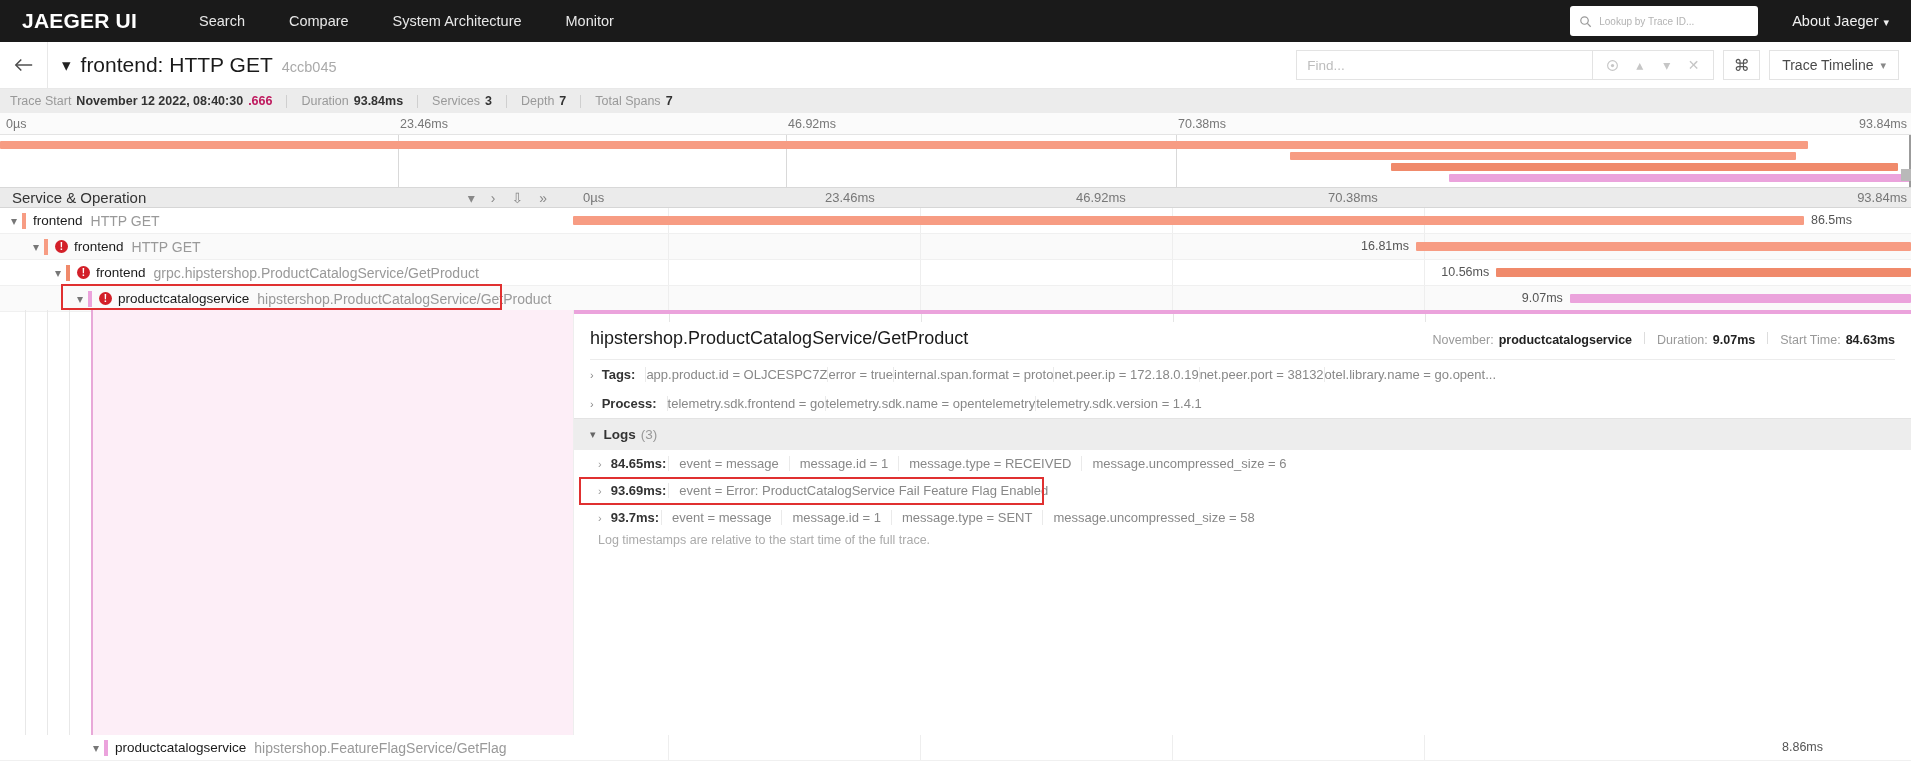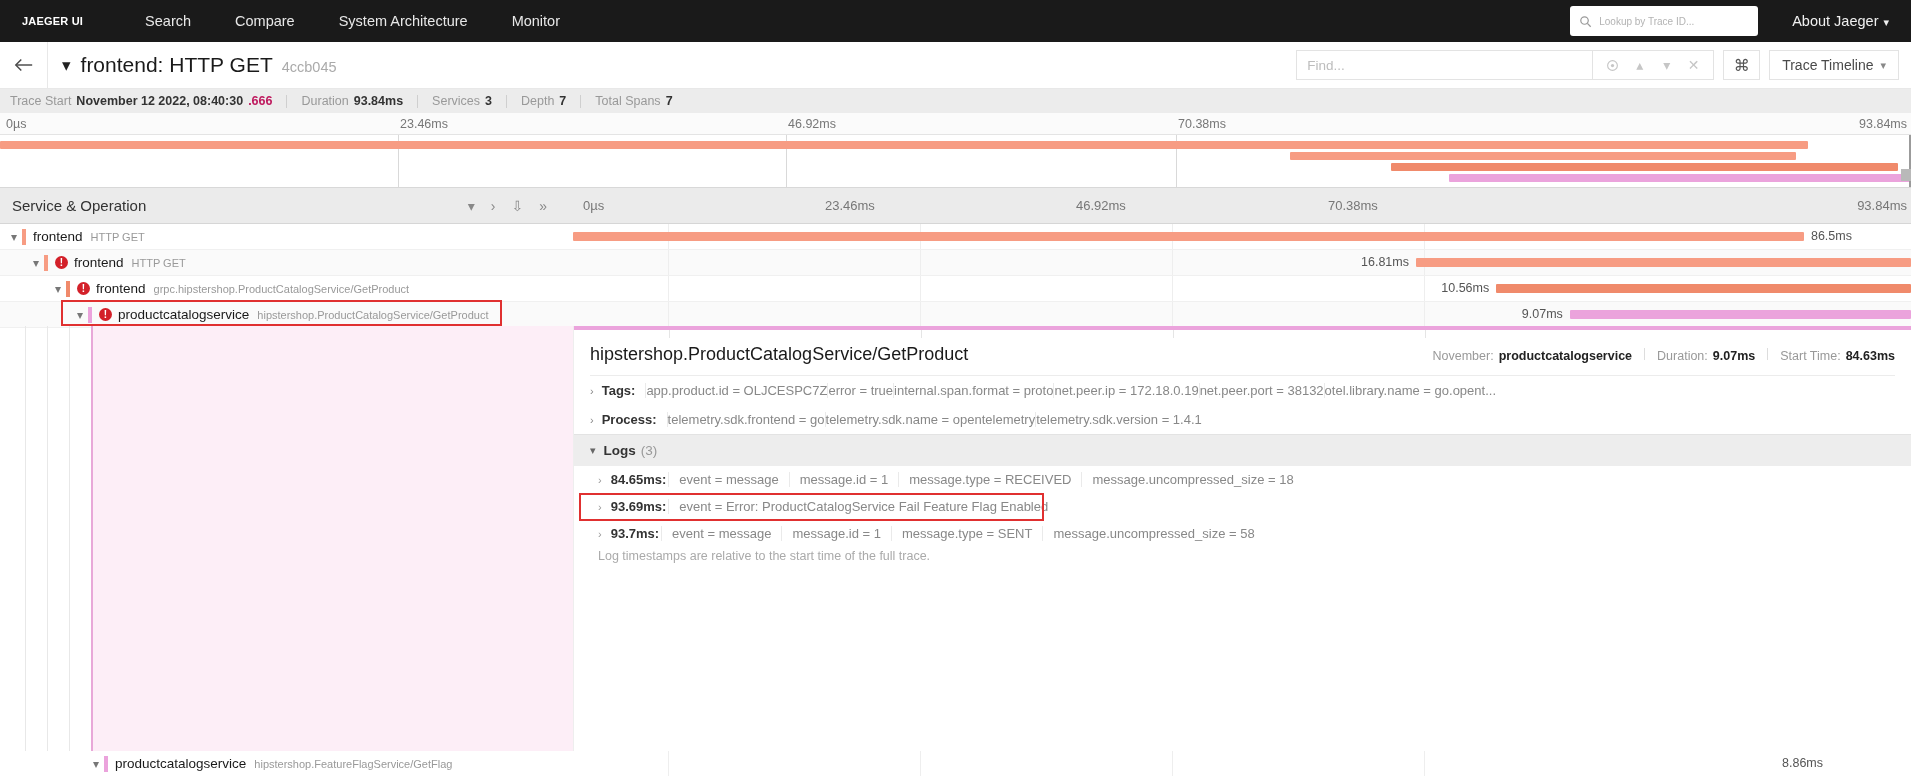--- a/index.html
+++ b/index.html
@@ -7,21 +7,21 @@
     width: 1911px; height: 776px;
     font-family: "Liberation Sans", sans-serif;
     background: #fff; color: #222; overflow: hidden;
   }
 
   
   .topnav {
     height: 42px; background: #1a1a1a; display: flex; align-items: center;
     padding: 0 22px; color: #fff;
   }
-  .brand { font-size: 11px; font-weight: bold; letter-spacing: .2px; color:#fff; }
+  .brand { font-size: 21px; font-weight: bold; letter-spacing: .2px; color:#fff; }
   .navlinks { display: flex; align-items: center; margin-left: 40px; }
   .navlink {
     font-size: 14.5px; color: #e8e8e8; padding: 0 22px; cursor: pointer; white-space: nowrap;
   }
   .nav-right { margin-left: auto; display: flex; align-items: center; }
   .traceid-box {
     width: 188px; height: 30px; background: #fff; border-radius: 3px;
     display: flex; align-items: center; padding: 0 9px; margin-right: 34px;
   }
   .traceid-box .sicon { color:#9a9a9a; margin-right: 7px; display:flex; }
@@ -86,21 +86,21 @@
   .mm-ticks { height: 22px; position: relative; border-bottom: 1px solid #e4e4e4; background:#fbfbfb;}
   .mm-tick { position:absolute; top:4px; font-size: 12.5px; color:#777; }
   .mm-body { position: relative; height: 52px; }
   .mm-vline { position:absolute; top:0; bottom:0; width:1px; background:#d9d9d9; }
   .mm-bar { position:absolute; height: 8px; border-radius: 1px; }
   .mm-frame { position:absolute; top:0; bottom:0; right:0; width:2px; background:#9b9b9b;}
   .mm-handle { position:absolute; right:0; width:10px; height:12px; background:#b9b9b9; }
 
   
   .colhead {
-    height: 36px; background: #ebebeb; display:flex; align-items:center;
+    height: 20px; background: #ebebeb; display:flex; align-items:center;
     border-bottom: 1px solid #d6d6d6;
   }
   .colhead-left { width: 573px; display:flex; align-items:center; padding-left: 12px; position:relative; }
   .colhead-title { font-size: 15px; color:#333; }
   .colhead-icons { margin-left:auto; display:flex; align-items:center; padding-right: 18px; color:#888;}
   .colhead-icons span { padding: 0 8px; font-size: 14px; cursor:pointer; }
   .colhead-right { flex:1; position:relative; height:34px; }
   .ch-tick { position:absolute; top: 9px; font-size: 13px; color:#777; }
 
   
@@ -111,21 +111,21 @@
   .row-right { flex:1; position:relative; border-bottom: 1px solid #f0f0f0; background:#fff;}
   .row.alt .row-left, .row.alt .row-right { background: #fafafa; }
   .caret-cell { width: 16px; text-align:center; color:#777; font-size: 12px; cursor:pointer; flex:none;}
   .svcbar { width: 4px; height: 16px; flex:none; margin-right: 7px; }
   .err {
     width: 13px; height: 13px; border-radius: 50%; background:#d32029; color:#fff;
     font-size: 10px; font-weight: bold; display:inline-flex; align-items:center;
     justify-content:center; margin-right: 6px; flex:none; line-height:1;
   }
   .svcname { font-size: 13.5px; color: #1a1a1a; white-space:nowrap; }
-  .opname { font-size: 11px; color: #999; margin-left: 8px; white-space:nowrap; }
+  .opname { font-size: 14px; color: #999; margin-left: 8px; white-space:nowrap; }
   .rowbar { position:absolute; top: 8px; height: 9px; border-radius:1px; }
   .rowlabel { position:absolute; top: 5px; font-size: 12.5px; color:#555; white-space:nowrap;}
   .gridline { position:absolute; top:0; bottom:0; width:1px; background:#eee; }
   .selected-outline { position:absolute; border: 2px solid #e03030; pointer-events:none; }
 
   
   .detail {
     position: absolute; left: 573px; right: 0; background:#fff;
     border-left: 1px solid #eee;
   }
@@ -425,21 +425,21 @@
       <b>Logs</b>
       <span class="cnt">(3)</span>
     </div>
 
     <div class="logrow">
       <span class="log-caret">›</span>
       <span class="log-ts">84.65ms:</span>
       <span class="log-field">event = message</span>
       <span class="log-field">message.id = 1</span>
       <span class="log-field">message.type = RECEIVED</span>
-      <span class="log-field">message.uncompressed_size = 18</span>
+      <span class="log-field">message.uncompressed_size = 6</span>
     </div>
 
     <div class="logrow">
       <div class="log-hl" style="left:5px; top:0; width:465px; height:28px;"></div>
       <span class="log-caret">›</span>
       <span class="log-ts">93.69ms:</span>
       <span class="log-field">event = Error: ProductCatalogService Fail Feature Flag Enabled</span>
     </div>
 
     <div class="logrow">

